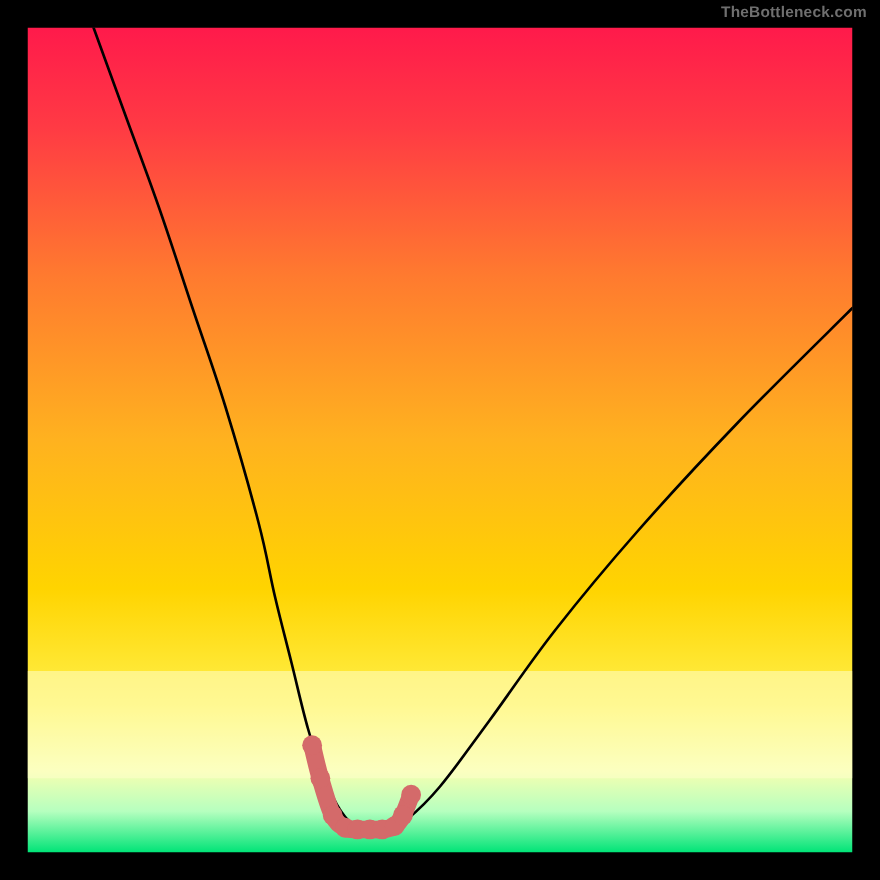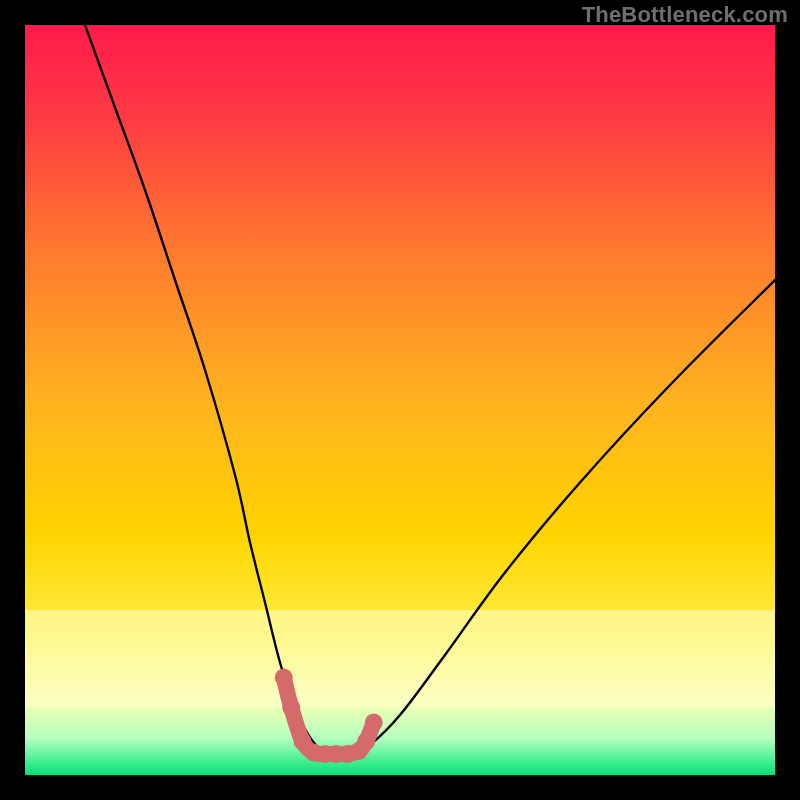--- a/index.html
+++ b/index.html
@@ -16,21 +16,21 @@
     top: 25px;
     width: 750px;
     height: 750px;
     background: #000;
   }
   .attribution {
     position: absolute;
     top: 2px;
     right: 12px;
     font-family: Arial, Helvetica, sans-serif;
-    font-size: 22px;
+    font-size: 14px;
     font-weight: 600;
     color: #6f6f6f;
     letter-spacing: 0.2px;
     z-index: 10;
   }
   svg { display: block; }
 </style>
 </head>
 <body>
 

